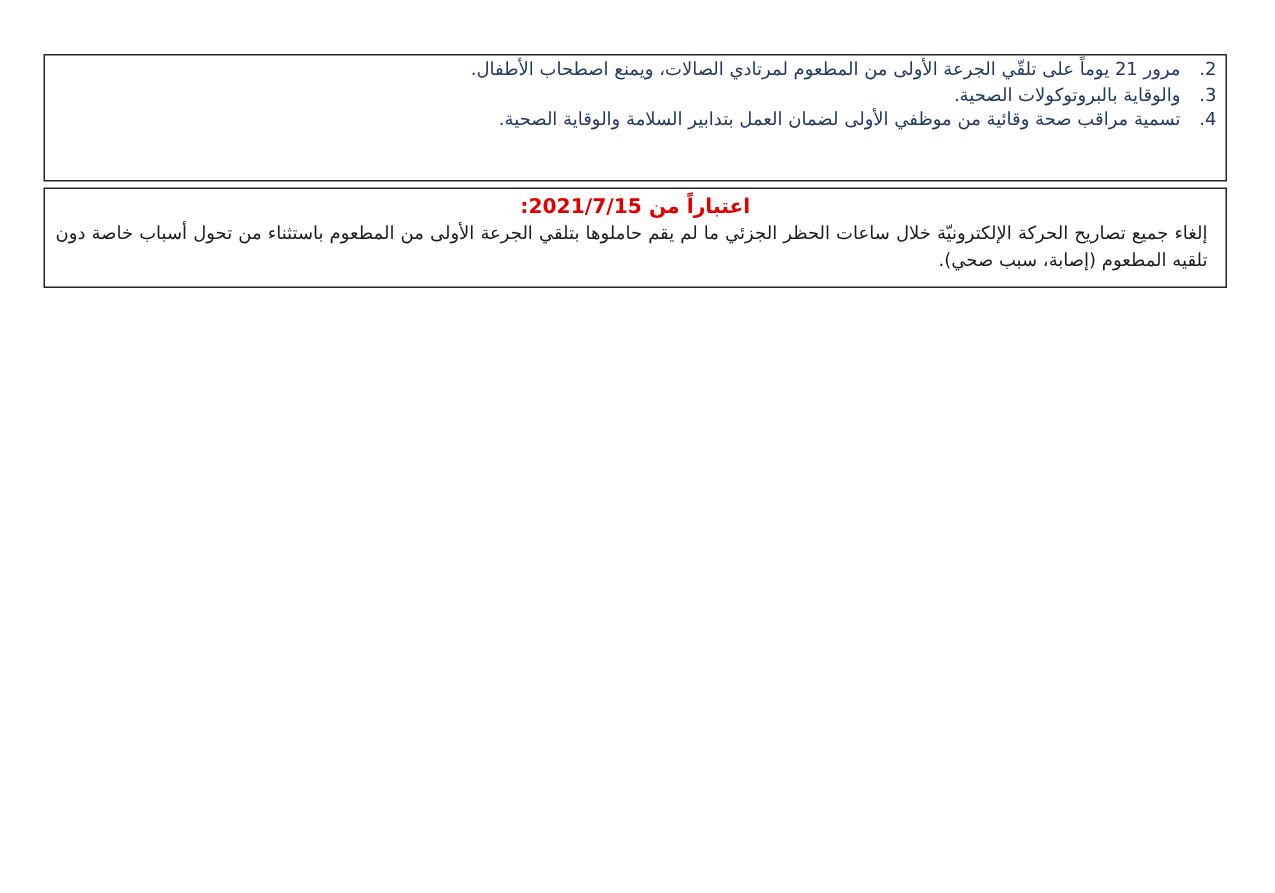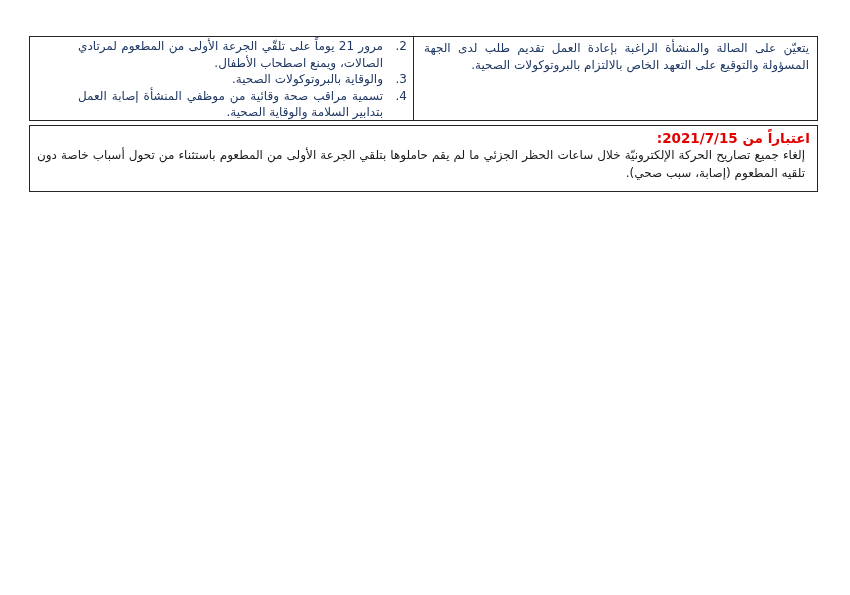--- a/index.html
+++ b/index.html
@@ -66,52 +66,49 @@
     border: 1px solid var(--border-color);
     height: 67px;
     padding: 3px 7px;
     background: var(--page-bg);
   }
   .eff-heading {
     color: var(--red-heading);
     font-weight: bold;
     font-size: 13.5px;
     line-height: 18px;
-    text-align: right;
+    text-align: center;
   }
   .eff-body {
     color: var(--body-text);
     font-size: 12px;
     line-height: 17.5px;
     padding-right: 5px;
     text-align: justify;
   }
 </style>
 </head>
 <body>
 
 <div class="page">
   <div class="doc">
 
     <div class="top-table">
-      <div class="cell authority">
-        <p>يتعيّن على الصالة والمنشأة الراغبة بإعادة العمل تقديم طلب لدى الجهة المسؤولة والتوقيع على التعهد الخاص بالالتزام بالبروتوكولات الصحية.</p>
-      </div>
       <div class="cell conditions">
         <div class="li">
           <span class="num">2.</span>
           <span class="txt">مرور 21 يوماً على تلقّي الجرعة الأولى من المطعوم لمرتادي الصالات، ويمنع اصطحاب الأطفال.</span>
         </div>
         <div class="li">
           <span class="num">3.</span>
           <span class="txt">والوقاية بالبروتوكولات الصحية.</span>
         </div>
         <div class="li">
           <span class="num">4.</span>
-          <span class="txt">تسمية مراقب صحة وقائية من موظفي المنشأة إصابة العمل بتدابير السلامة والوقاية الصحية.</span>
+          <span class="txt">تسمية مراقب صحة وقائية من موظفي الأولى لضمان العمل بتدابير السلامة والوقاية الصحية.</span>
         </div>
       </div>
     </div>
 
     <div class="bottom-box">
       <div class="eff-heading">اعتباراً من 2021/7/15:</div>
       <div class="eff-body">إلغاء جميع تصاريح الحركة الإلكترونيّة خلال ساعات الحظر الجزئي ما لم يقم حاملوها بتلقي الجرعة الأولى من المطعوم باستثناء من تحول أسباب خاصة دون تلقيه المطعوم (إصابة، سبب صحي).</div>
     </div>
 
   </div>

